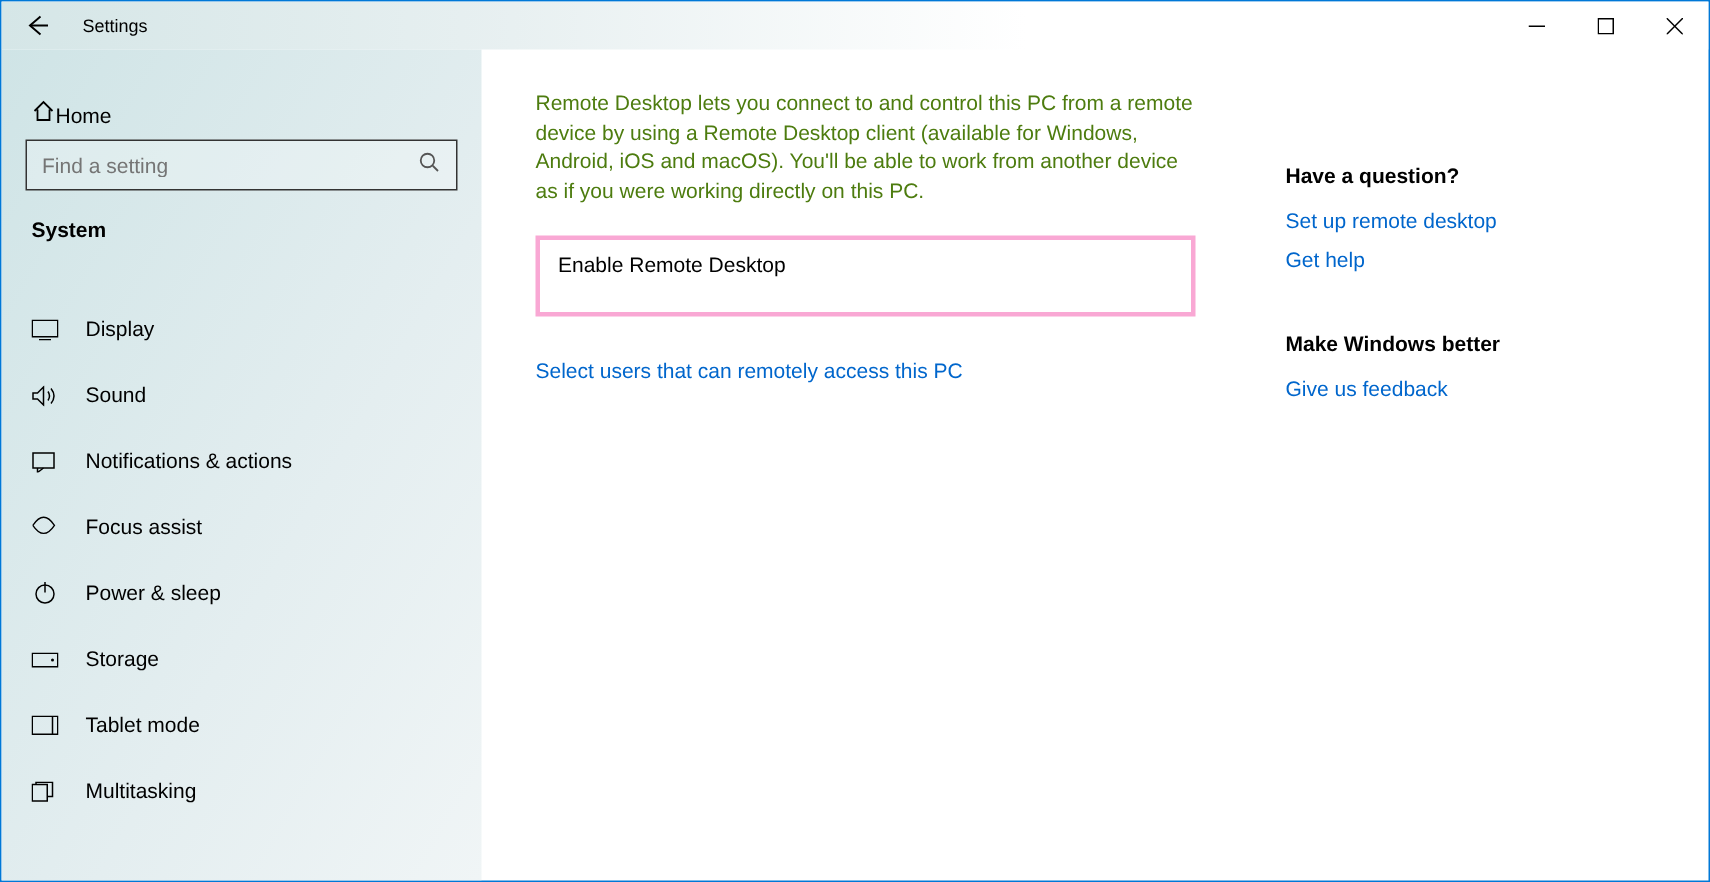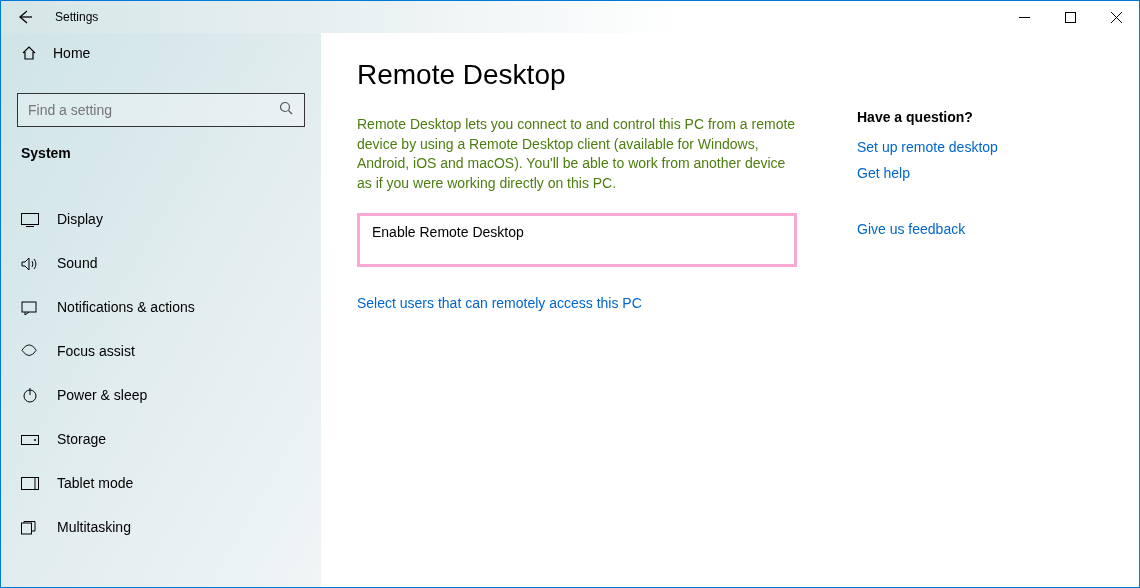--- a/index.html
+++ b/index.html
@@ -24,21 +24,21 @@
     width: 46px; height: 32px; display:flex; align-items:center; justify-content:center;
     cursor: pointer;
   }
   .tb-btn svg { stroke: #000; }
   .body { display:flex; height: calc(100% - 32px); }
   .sidebar {
     width: 320px; padding: 12px 16px 0 16px;
     background: linear-gradient(to bottom right, #cfe4e6, #e4eef0 60%, #f0f5f6);
   }
   .home-row {
-    display:flex; align-items:flex-start; gap: 16px; height: 40px;
+    display:flex; align-items:flex-end; height: 40px;
     cursor: pointer; padding-left: 4px; margin-bottom: 8px;
   }
   .home-row span.label { font-size: 14px; }
   .search {
     display:flex; align-items:center; justify-content:space-between;
     border: 1px solid #333; height: 34px; padding: 0 10px;
     background: rgba(255,255,255,0.25); margin-bottom: 18px;
   }
   .search input {
     border:none; background:transparent; outline:none; font-size:14px;
@@ -202,33 +202,33 @@
             <rect x="0.5" y="2" width="10" height="11" stroke="#000"></rect>
             <path d="M3 2 V0.5 H14 V10 H11" stroke="#000" fill="none"></path>
           </svg>
         </span>
       <span>Multitasking</span>
     </div>
   </div>
 
   <div class="main">
     <div class="content">
-      <h1>Remote Desktop</h1>
       <p class="desc">Remote Desktop lets you connect to and control this PC from a remote device by using a Remote Desktop client (available for Windows, Android, iOS and macOS). You'll be able to work from another device as if you were working directly on this PC.</p>
 
       <div class="highlight-box">
         <div class="enable-label">Enable Remote Desktop</div>
       </div>
 
       <span class="link">Select users that can remotely access this PC</span>
     </div>
 
     <div class="aside">
       <h3>Have a question?</h3>
       <span class="link">Set up remote desktop</span>
       <span class="link">Get help</span>
 
       <div class="block2">
+        <h3>Make Windows better</h3>
         <span class="link">Give us feedback</span>
       </div>
     </div>
   </div>
 </div>
 
 </body></html>

